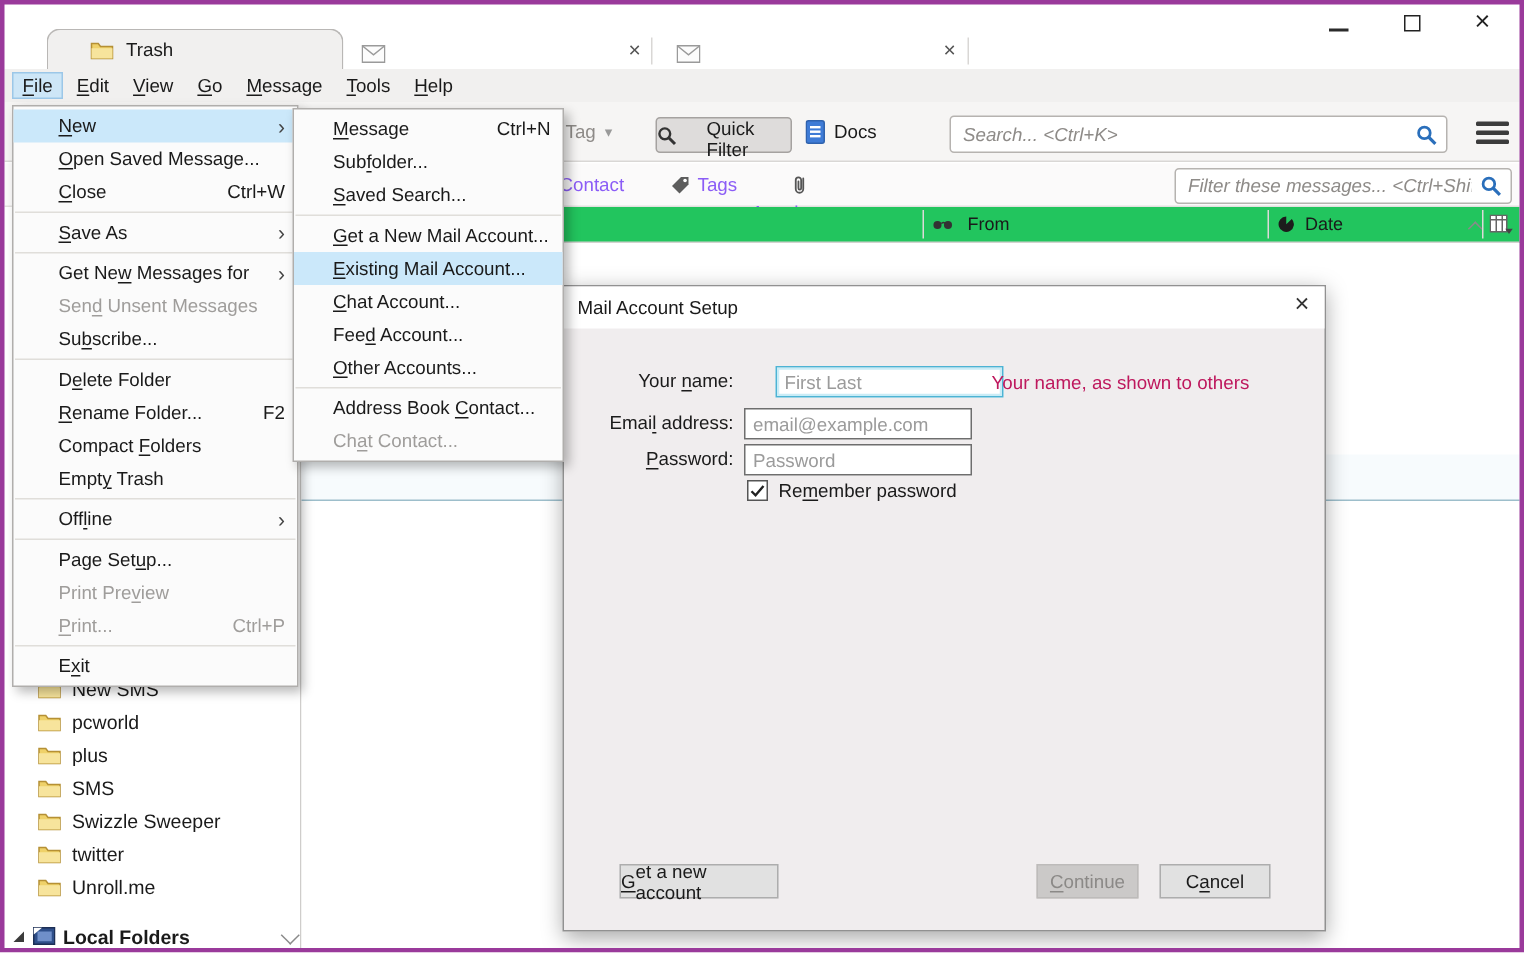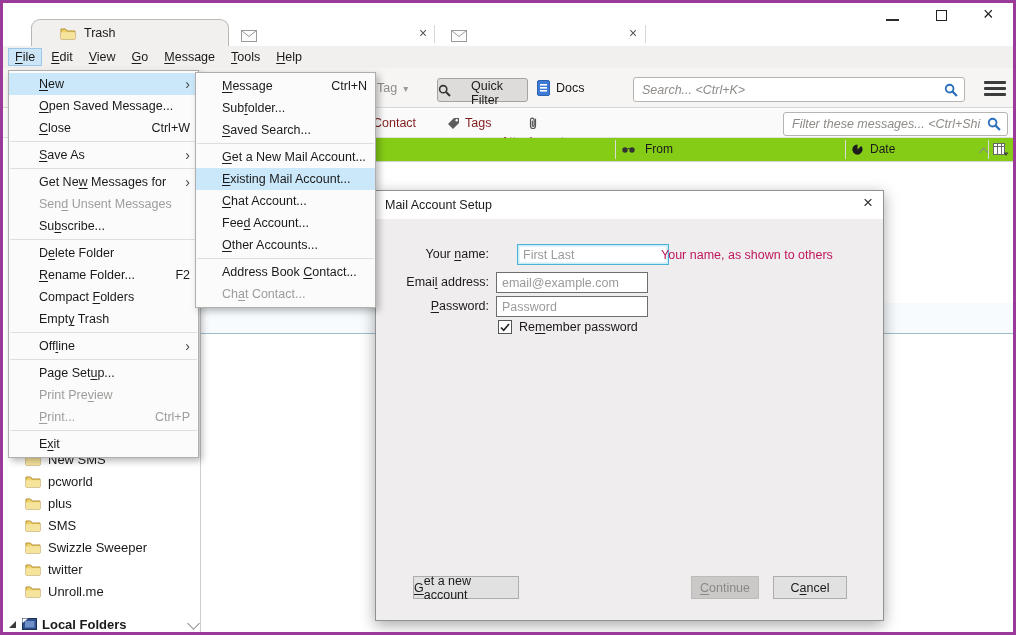--- a/index.html
+++ b/index.html
@@ -43,26 +43,26 @@
     width:100%;height:100%;box-sizing:border-box;border:1px solid #b6b3b0;border-radius:3px;
     padding:0 26px 0 8px;font-family:"Liberation Sans",sans-serif;font-size:12.5px;background:#fff;
   }
   .searchbox input::placeholder,.filterbox input::placeholder{font-style:italic;color:#8e8b88;}
   .box-mag{position:absolute;right:7px;top:6px;}
   .hamburger{position:absolute;left:984px;top:81px;display:flex;flex-direction:column;gap:3px;}
   .hamburger div{width:22px;height:3px;background:#3c3c3c;border-radius:1px;}
 
   
   .filterbar{position:absolute;left:3px;top:109px;right:3px;height:29px;background:#fbfafa;border-bottom:1px solid #e3e1df;box-sizing:border-box;}
-  .fb-item{position:absolute;top:116px;display:flex;align-items:center;gap:5px;color:#7f1d1d;}
+  .fb-item{position:absolute;top:116px;display:flex;align-items:center;gap:5px;color:#8b5cf6;}
   .filterbox{position:absolute;left:783px;top:112px;width:225px;height:24px;}
   .filterbox .box-mag{top:5px;}
 
   
-  .colheader{position:absolute;left:201px;top:138px;width:812px;height:24px;background:#84cc16;border-bottom:1px solid #d4d2d0;box-sizing:border-box;font-size:12px;}
+  .colheader{position:absolute;left:201px;top:138px;width:812px;height:24px;background:#22c55e;border-bottom:1px solid #d4d2d0;box-sizing:border-box;font-size:12px;}
   .ch-sep{position:absolute;top:2px;width:1px;height:19px;background:#dcdad8;}
   .sort-chev{position:absolute;left:779px;top:11px;width:6px;height:6px;border-left:1.6px solid #8a8a8a;border-top:1.6px solid #8a8a8a;transform:rotate(45deg);}
 
   
   .sidebar{position:absolute;left:3px;top:138px;width:197px;bottom:3px;background:#fff;}
   .side-split{position:absolute;left:200px;top:138px;width:1px;bottom:3px;background:#cfcdcb;}
   .folders{position:absolute;left:0;top:288px;width:190px;}
   .frow{height:22px;display:flex;align-items:center;gap:7px;padding-left:22px;font-size:13px;}
   .localrow{position:absolute;left:0;top:476px;height:20px;display:flex;align-items:center;gap:5px;padding-left:5px;font-weight:bold;font-size:13px;}
   .scroll-chev{position:absolute;left:186px;top:481px;width:8px;height:8px;border-right:1.8px solid #8a8a8a;border-bottom:1.8px solid #8a8a8a;transform:rotate(45deg);}

